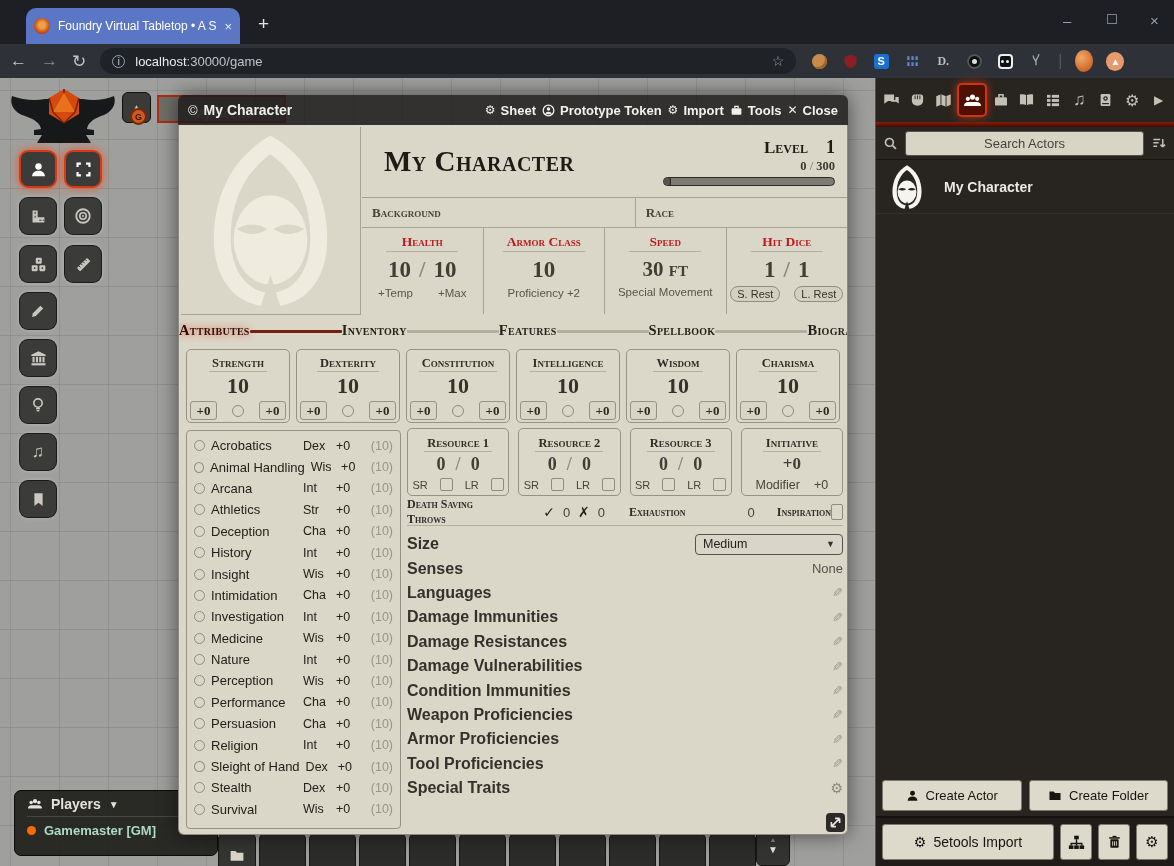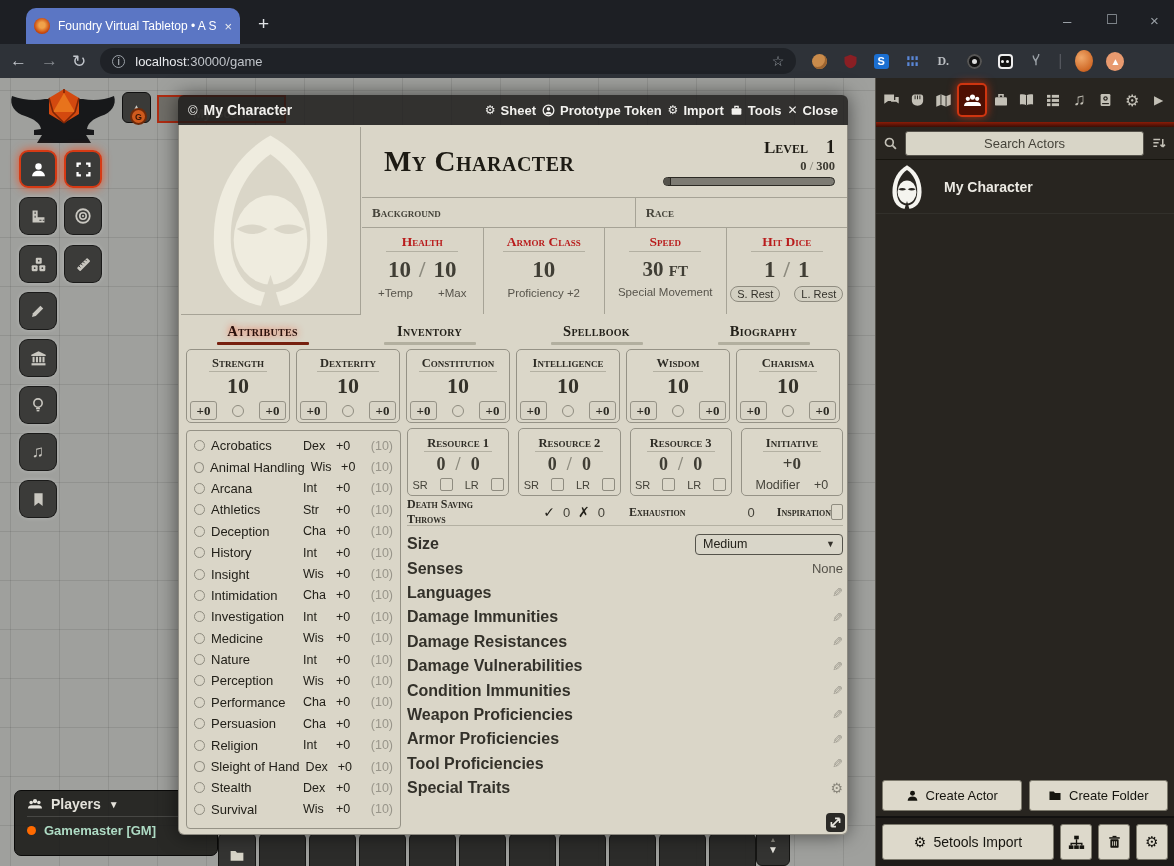--- a/index.html
+++ b/index.html
@@ -75,21 +75,21 @@
   .vital{flex:1;border-right:1px solid var(--line);display:flex;flex-direction:column;align-items:center;padding-top:6px}
   .vital:last-child{border-right:none}
   .vtitle{font-size:13.5px;color:#b91c1c;border-bottom:1px solid #b3b0a2;padding:0 4px 1px;min-width:72px;text-align:center}
   .vval{font-family:var(--serif);font-weight:700;font-size:23px;color:#403e35;margin-top:5px;display:flex;gap:8px;align-items:baseline}
   .vval .sep{color:#8c8a7e}
   .vfoot{font-size:11.5px;color:#57544b;margin-top:4px;display:flex;gap:25px}
   .restbtn{font-size:11px;color:#33312a;background:#d3d0c2;border:1px solid #8f8c80;border-radius:8px;padding:1px 6px}
   .restwrap{display:flex;gap:14px;margin-top:3px}
 
   .tabsrow{left:0;top:191px;width:668px;height:31px;display:flex}
-  .stab{flex:1;display:flex;flex-direction:column;align-items:center;justify-content:flex-end;padding-bottom:2px}
+  .stab{flex:1;display:flex;flex-direction:row;align-items:center;justify-content:flex-end;padding-bottom:2px}
   .tlabel{font-size:14.5px;color:#23211a;letter-spacing:.3px}
   .tunder{width:92px;height:3px;background:#b2af9f;margin-top:2px;border-radius:1px}
   .stab.active .tlabel{color:#2a100b;text-shadow:0 0 7px rgba(255,70,30,.85)}
   .stab.active .tunder{background:#76200f}
 
   .abrow{left:0;top:224px;width:668px;height:74px;display:flex;gap:6px;padding:0 7px}
   .abox{flex:1;border:1px solid var(--bx);border-radius:5px;position:relative;text-align:center;padding-top:3px;background:rgba(255,255,255,.03)}
   .abt{font-size:12.5px;color:#2e2c25;border-bottom:1px solid #b3b0a2;display:inline-block;padding:0 3px 0}
   .abscore{font-family:var(--serif);font-weight:700;font-size:22px;color:#34322a;margin-top:1px}
   .modbox{position:absolute;bottom:2px;width:27px;height:19px;border:1px solid var(--bx);border-radius:3px;background:#d8d4c6;
@@ -448,20 +448,24 @@
           <div class="stab active">
             <span class="sc tlabel">Attributes</span>
             <span class="tunder"></span>
           </div>
 
           <div class="stab">
             <span class="sc tlabel">Inventory</span>
             <span class="tunder"></span>
           </div>
 
+          <div class="stab">
+            <span class="sc tlabel">Features</span>
+            <span class="tunder"></span>
+          </div>
 
           <div class="stab">
             <span class="sc tlabel">Spellbook</span>
             <span class="tunder"></span>
           </div>
 
           <div class="stab">
             <span class="sc tlabel">Biography</span>
             <span class="tunder"></span>
           </div>

